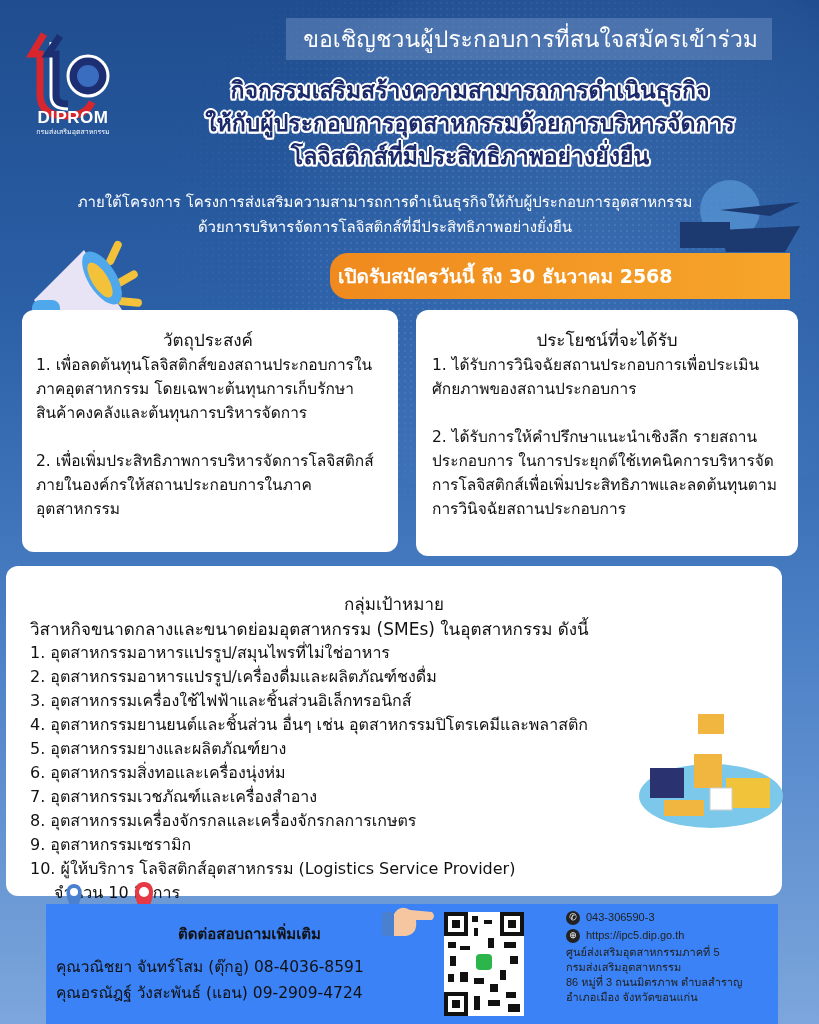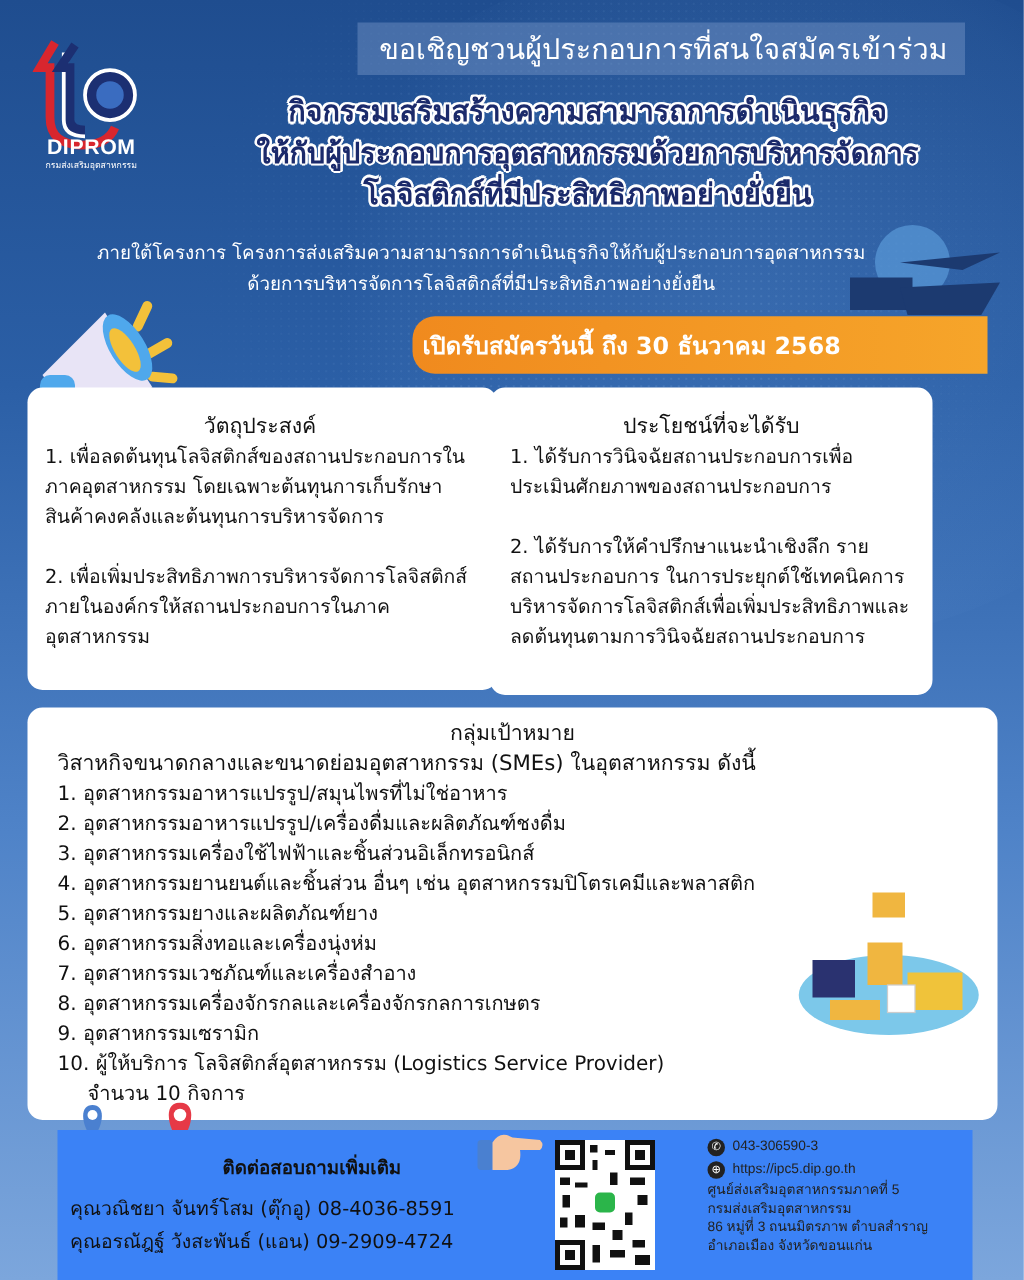--- a/index.html
+++ b/index.html
@@ -14,22 +14,22 @@
 .invite{position:absolute;left:286px;top:18px;width:486px;height:42px;background:rgba(120,150,200,.45);color:#fff;font-size:23px;display:flex;align-items:center;justify-content:flex-end;padding-right:14px}
 .headline{position:absolute;left:120px;top:74px;width:700px;text-align:center;font-weight:700;font-size:23px;line-height:33px;color:#1b2a6b;text-shadow:2px 0 #fff,-2px 0 #fff,0 2px #fff,0 -2px #fff,1.5px 1.5px #fff,-1.5px -1.5px #fff,1.5px -1.5px #fff,-1.5px 1.5px #fff}
 .project{position:absolute;left:0;top:190px;width:770px;text-align:center;color:#fff;font-size:15px;line-height:25px}
 .vehicles{position:absolute;left:660px;top:180px;width:150px;height:80px}
 .banner{position:absolute;left:330px;top:253px;width:460px;height:46px;border-radius:18px 0 0 18px;background:linear-gradient(90deg,#f08a1e,#f6a52a);color:#fff;font-weight:700;font-size:19px;display:flex;align-items:center;padding-left:8px}
 .megaphone{position:absolute;left:14px;top:230px;width:130px;height:110px}
 .card{position:absolute;background:#fff;border-radius:12px;color:#111}
 .card h2{font-size:17px;font-weight:400;color:#111;text-align:center}
 .card p{font-size:15.5px;line-height:24px}
 .obj{left:22px;top:310px;width:376px;height:242px;padding:16px 18px 0 14px}
-.ben{left:392px;top:310px;width:354px;height:246px;padding:16px 16px 0 16px}
-.tgt{left:22px;top:566px;width:776px;height:330px;padding:6px 24px 0 24px}
+.ben{left:416px;top:310px;width:382px;height:246px;padding:16px 16px 0 16px}
+.tgt{left:6px;top:566px;width:776px;height:330px;padding:24px 24px 0 24px}
 .tgt h2{margin-left:0}
 .tgt .intro{font-size:17px;line-height:24px}
 .tgt ol{list-style:none}
 .tgt li{font-size:16px;line-height:24px}
 .tgt .cont{padding-left:24px}
 .logistic-img{position:absolute;left:636px;top:708px;width:150px;height:124px}
 .contact{position:absolute;left:46px;top:904px;width:732px;height:120px;background:#3b82f6}
 .pins{position:absolute;left:60px;top:882px;width:100px;height:60px}
 .contact h3{position:absolute;left:132px;top:18px;font-size:15px;font-weight:700;color:#111}
 .contact .p{position:absolute;left:10px;font-size:15.5px;color:#111}

